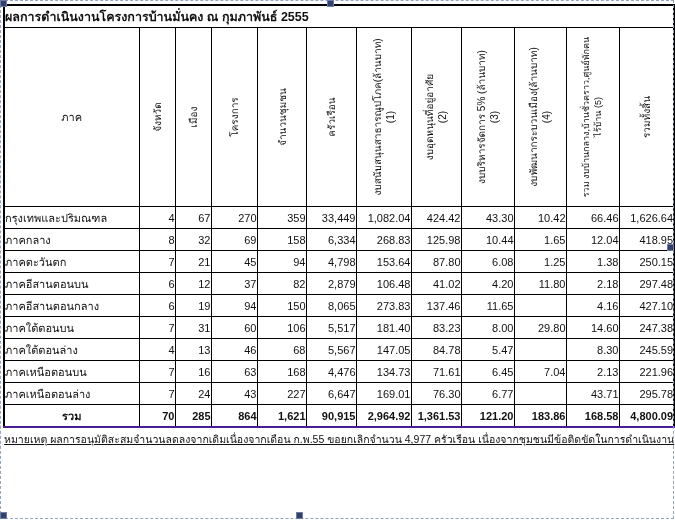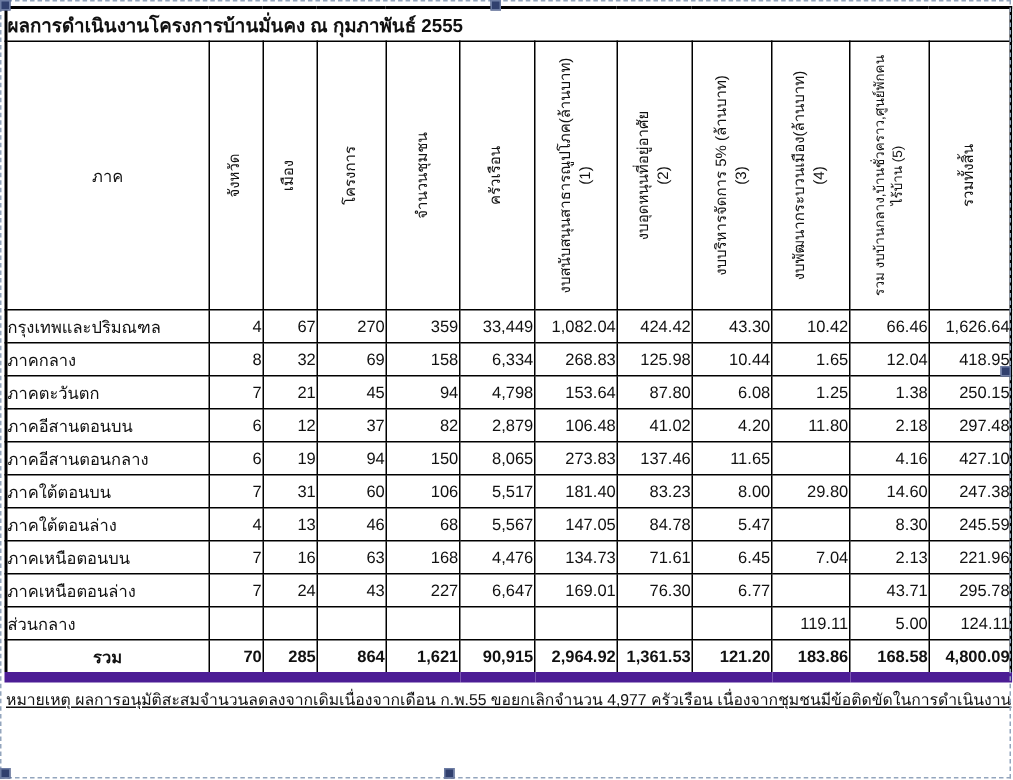--- a/index.html
+++ b/index.html
@@ -16,21 +16,21 @@
   table.sheet th,table.sheet td{border:1px solid #000;padding:0;overflow:hidden;}
   .title{height:21px;font-size:12.5px;font-weight:bold;text-align:left;padding:1px 3px;white-space:nowrap;}
   th.rot{height:178px;position:relative;font-weight:normal;vertical-align:middle;}
   th.flat{height:178px;font-weight:normal;font-size:11px;text-align:center;vertical-align:middle;}
   .vwrap{position:absolute;left:50%;top:50%;transform:translate(-50%,-50%) rotate(-90deg);width:172px;text-align:center;font-size:10px;line-height:1.3;}
   .vwrap div{white-space:nowrap;}
   .vwrap.tight{font-size:9px;}
   tbody td{height:21px;font-size:11px;}
   td.lbl{text-align:left;padding:1px 3px;white-space:nowrap;}
   td.num{text-align:right;padding:1px 4px 1px 1px;white-space:nowrap;}
-  tr.total td{font-weight:bold;border-bottom:7px solid #4c1d95;border-top:1px solid #000;}
+  tr.total td{font-weight:bold;border-bottom:2px solid #4c1d95;border-top:1px solid #000;}
   tr.total td.lbl{text-align:center;}
   .footnote{margin:3px 0 0 4px;font-size:10.5px;white-space:nowrap;text-decoration:underline;}
 </style>
 </head>
 <body>
 
 <div class="stage">
 
   <table class="sheet">
     <colgroup>
@@ -235,34 +235,20 @@
           <td class="num">43</td>
           <td class="num">227</td>
           <td class="num">6,647</td>
           <td class="num">169.01</td>
           <td class="num">76.30</td>
           <td class="num">6.77</td>
           <td class="num"></td>
           <td class="num">43.71</td>
           <td class="num">295.78</td>
         </tr>
-        <tr>
-          <td class="lbl">ส่วนกลาง</td>
-          <td class="num"></td>
-          <td class="num"></td>
-          <td class="num"></td>
-          <td class="num"></td>
-          <td class="num"></td>
-          <td class="num"></td>
-          <td class="num"></td>
-          <td class="num"></td>
-          <td class="num">119.11</td>
-          <td class="num">5.00</td>
-          <td class="num">124.11</td>
-        </tr>
         <tr class="total">
           <td class="lbl">รวม</td>
           <td class="num">70</td>
           <td class="num">285</td>
           <td class="num">864</td>
           <td class="num">1,621</td>
           <td class="num">90,915</td>
           <td class="num">2,964.92</td>
           <td class="num">1,361.53</td>
           <td class="num">121.20</td>

